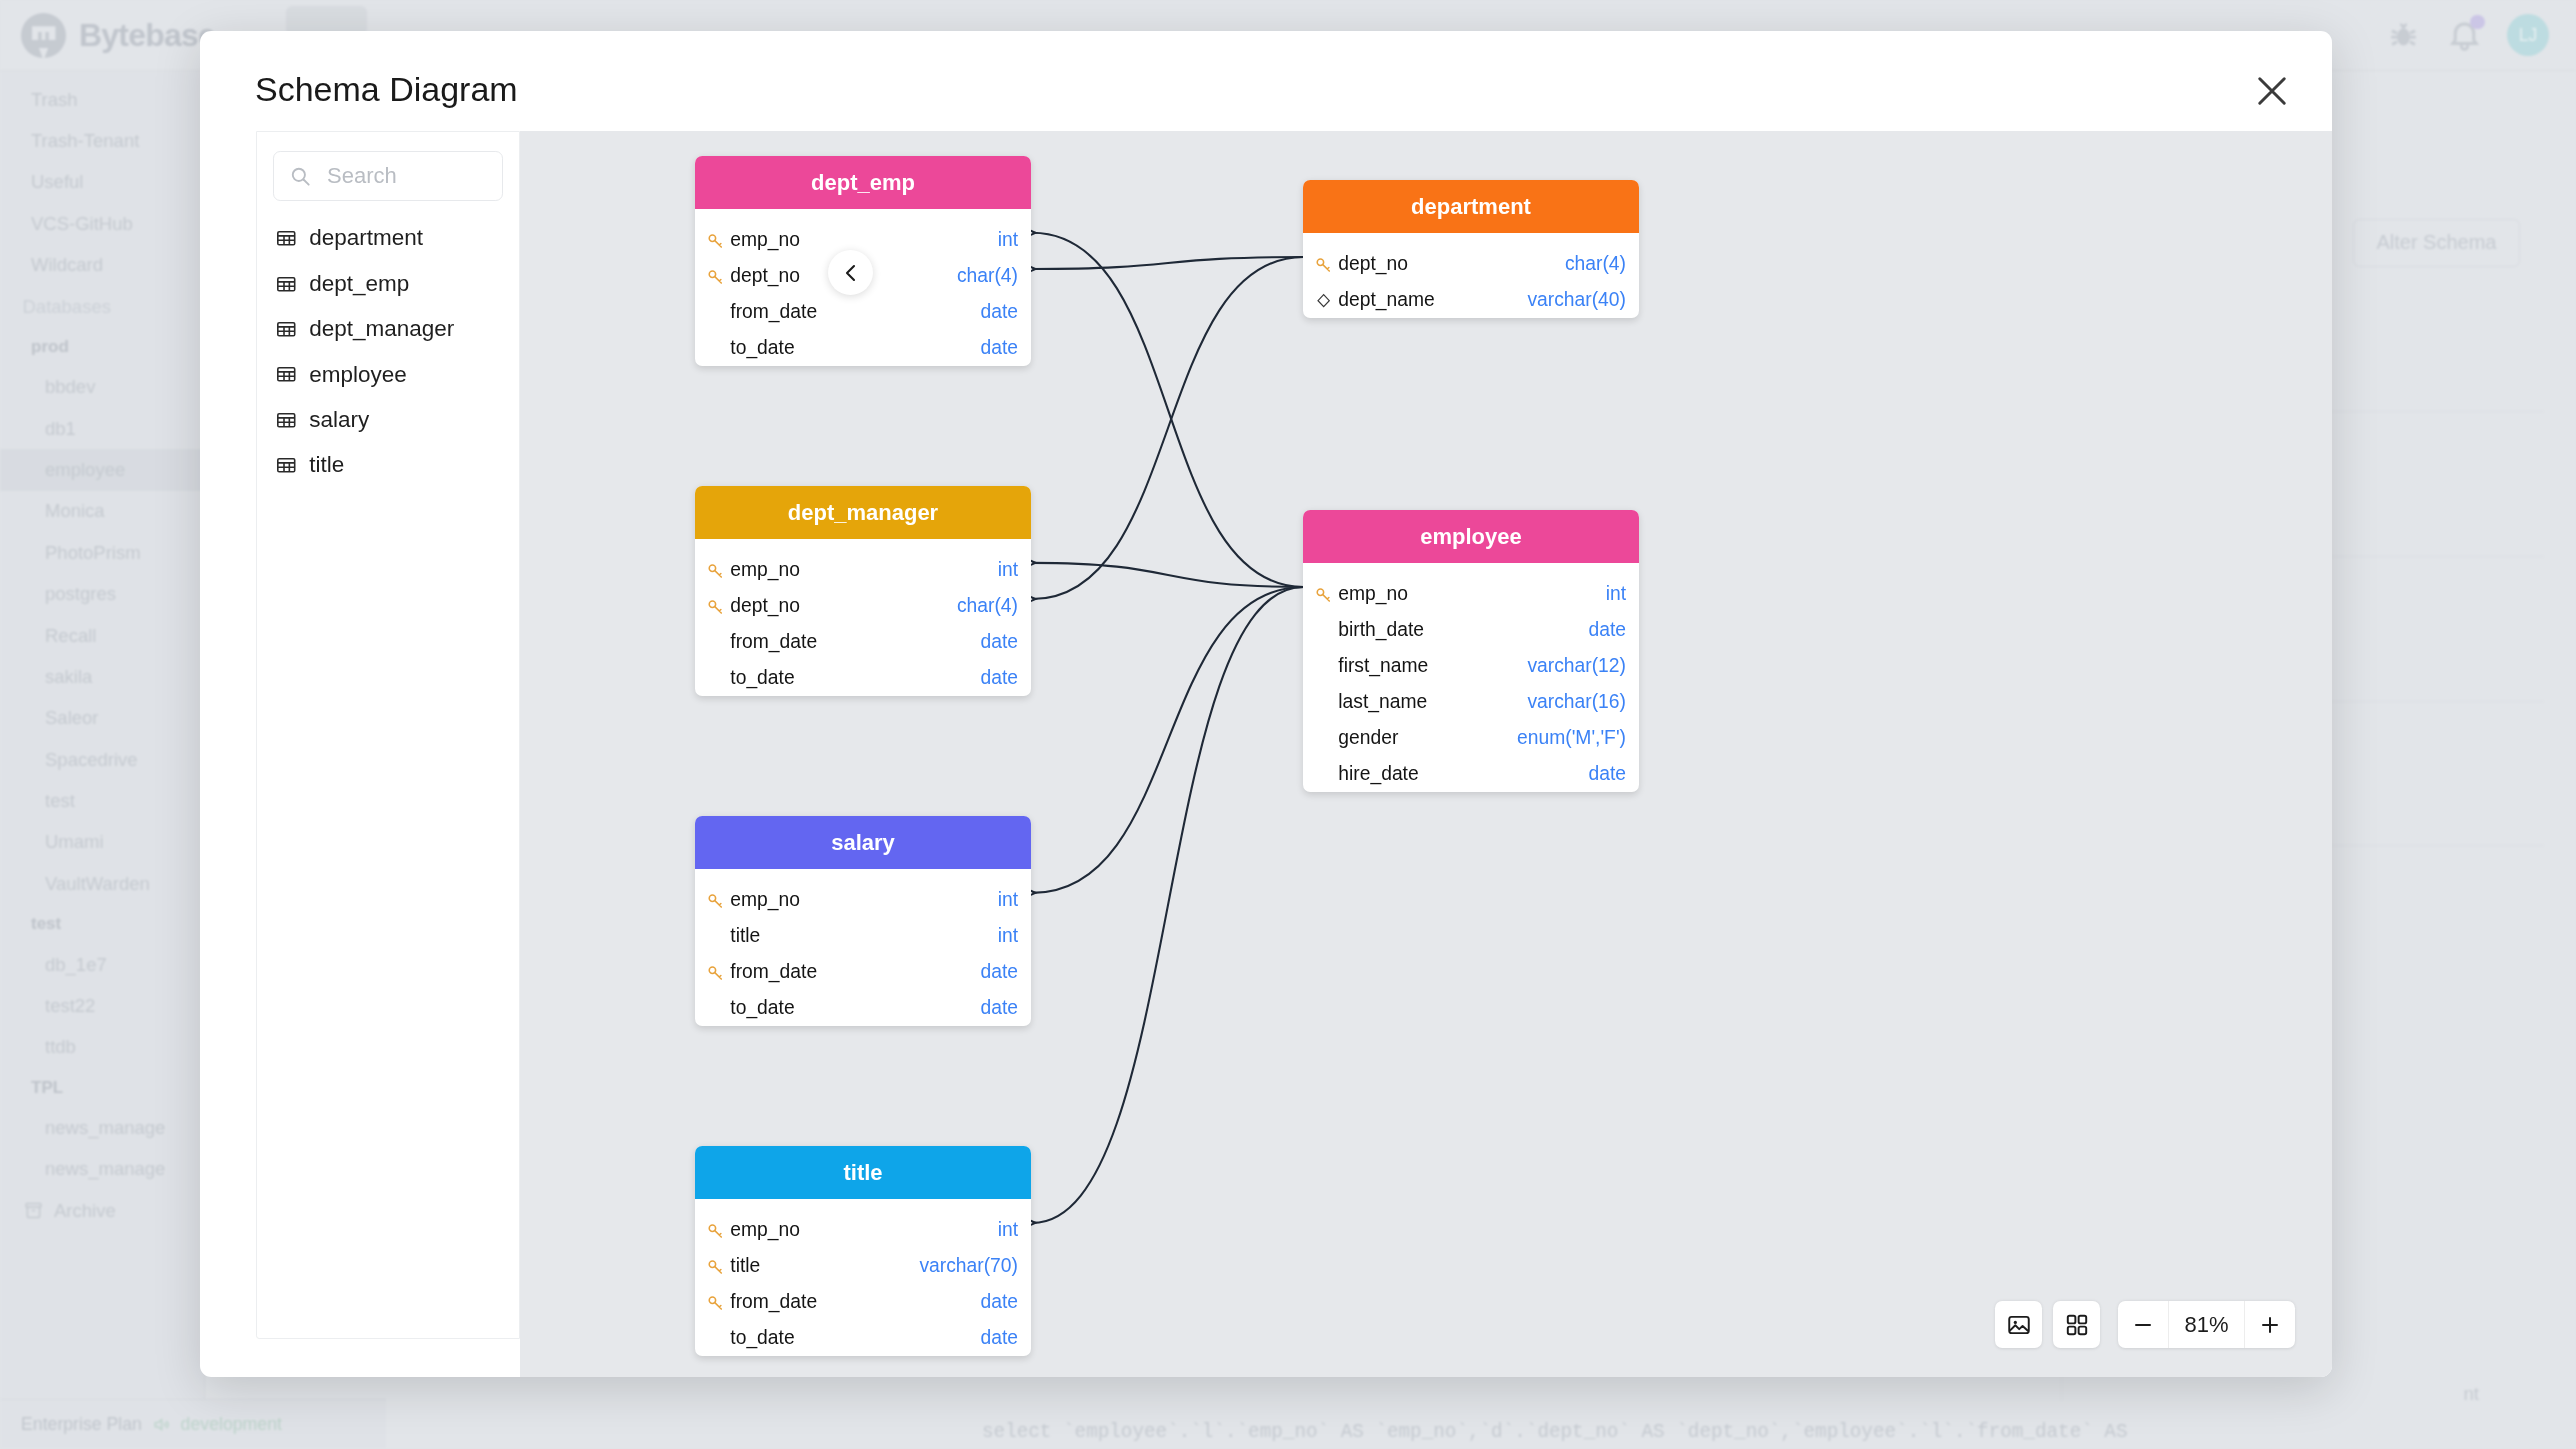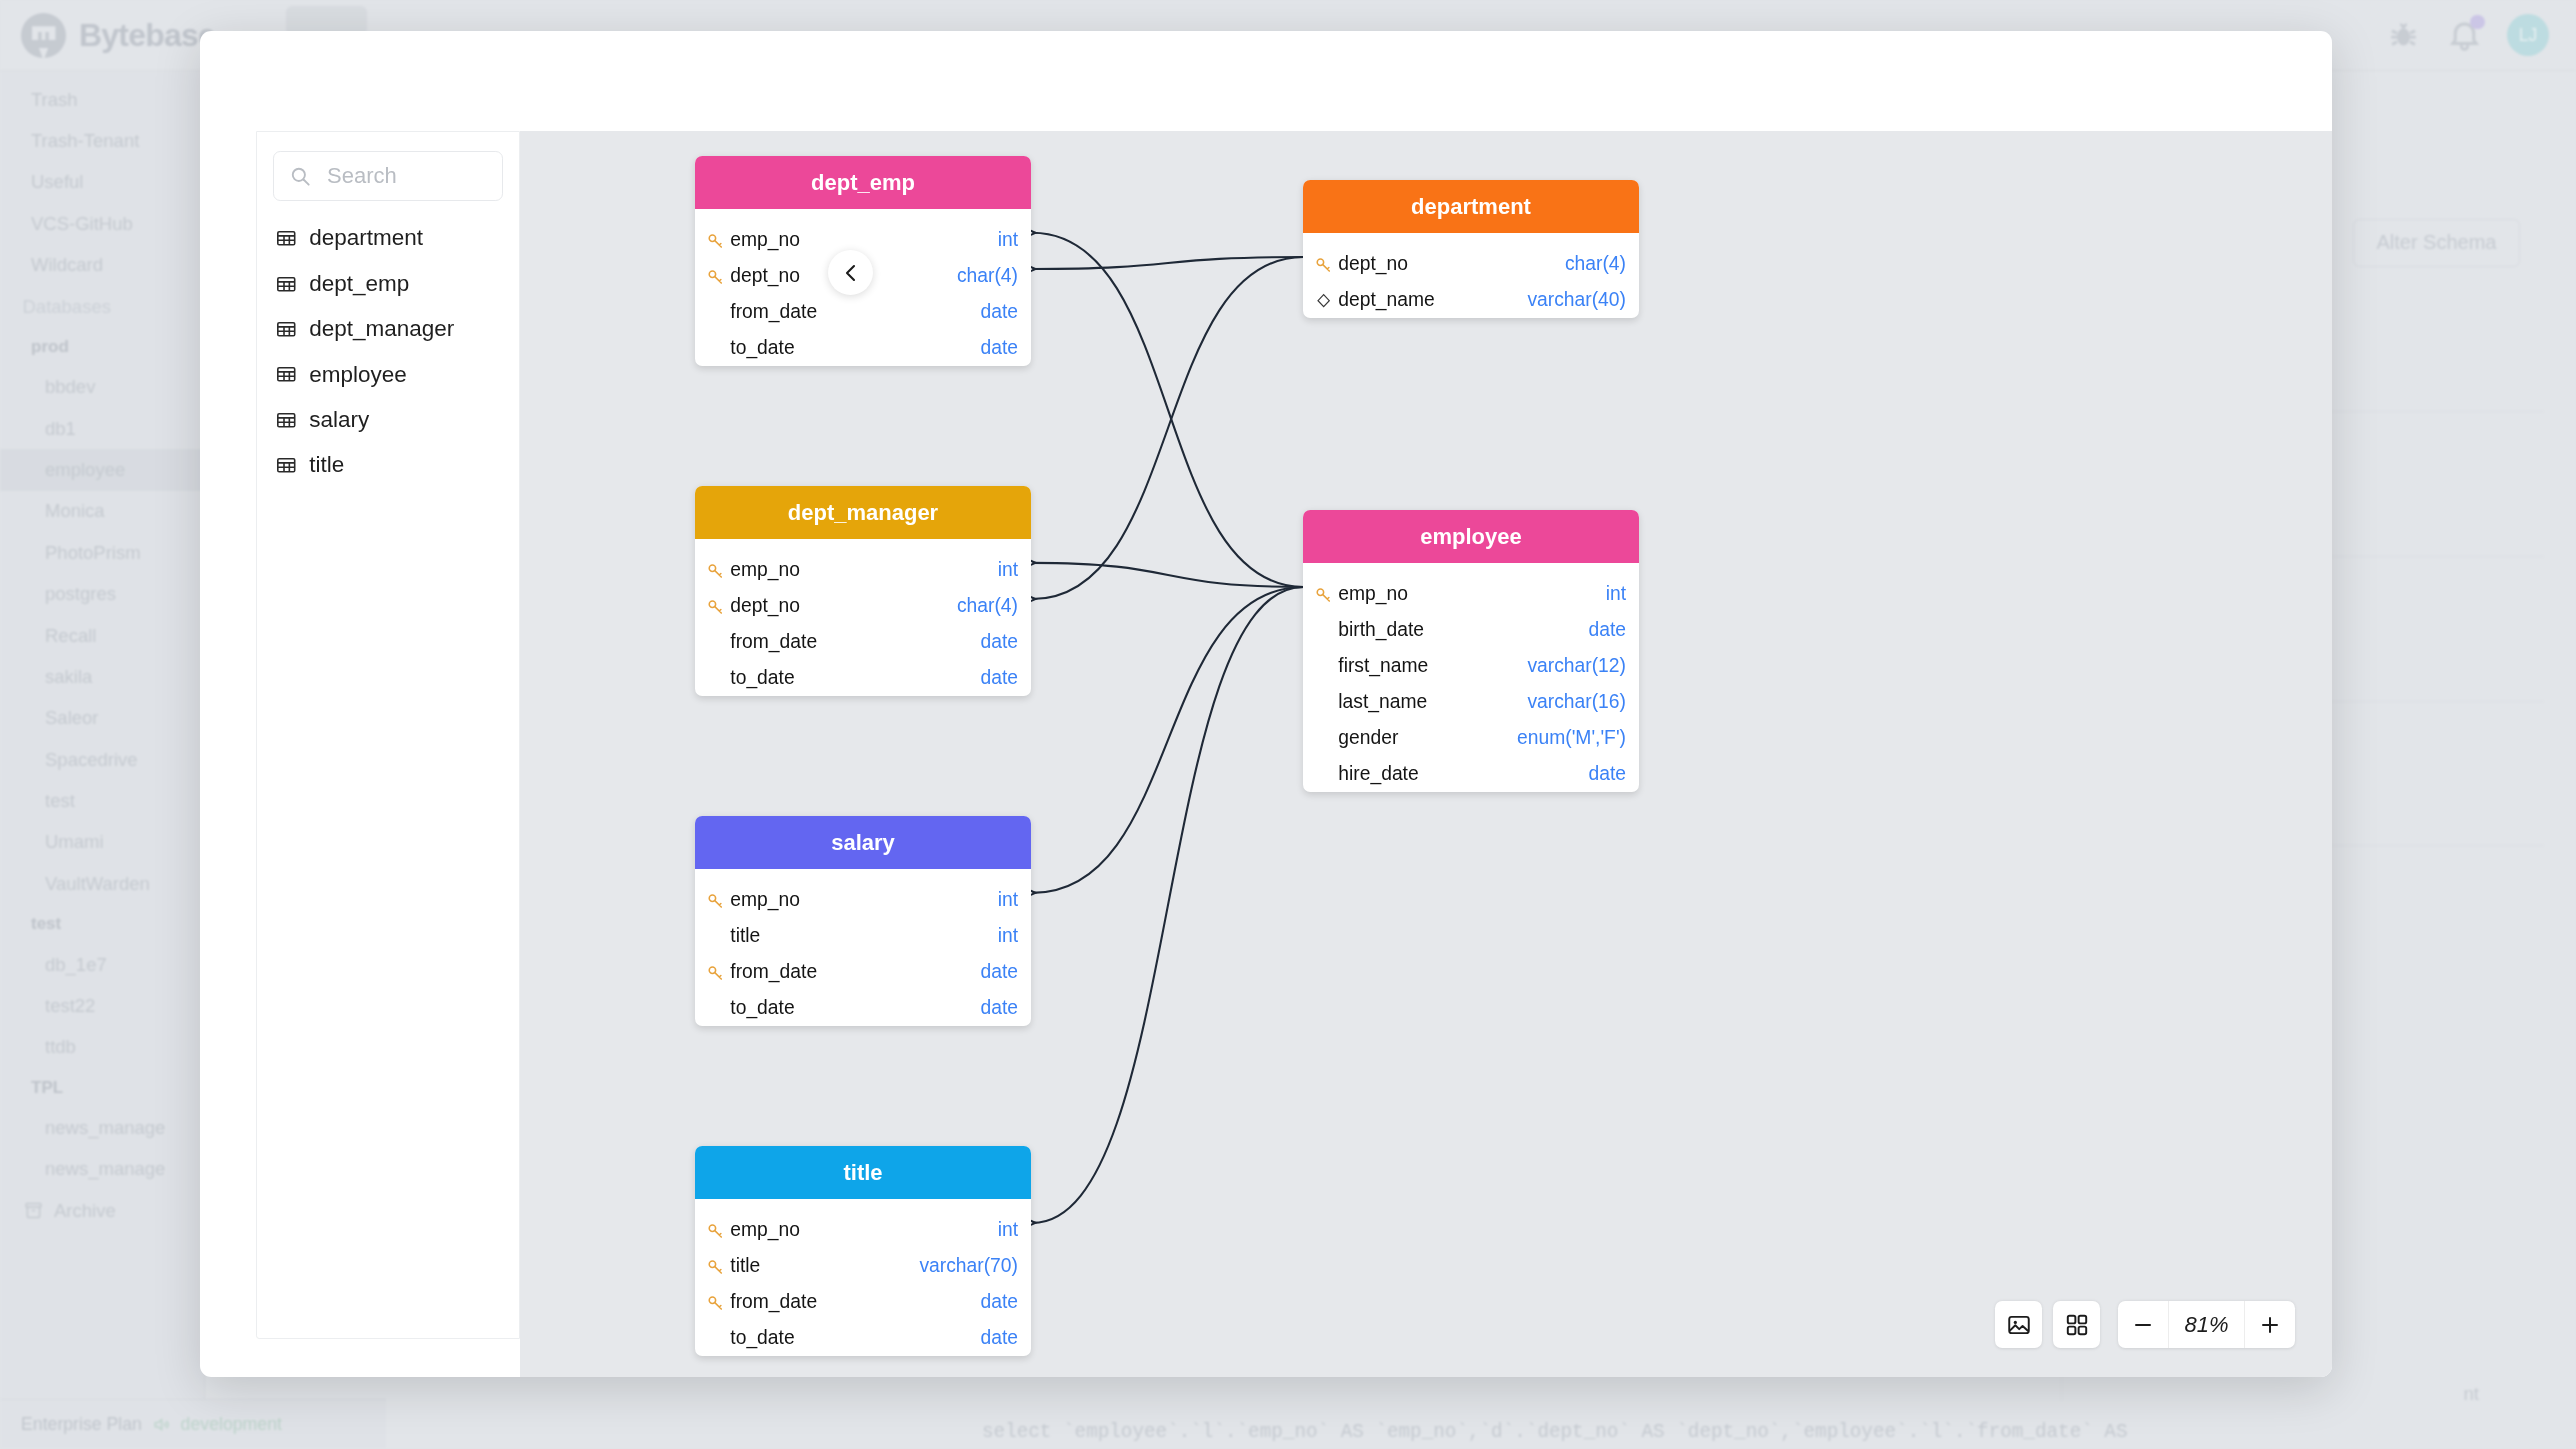--- a/index.html
+++ b/index.html
@@ -204,21 +204,21 @@
   .tb-btn {
     width: 47px; height: 47px; background: #fff; border-radius: 7.2px;
     display: flex; align-items: center; justify-content: center;
     box-shadow: 0 0.8px 3.2px rgba(0,0,0,0.10); cursor: pointer;
   }
   .tb-btn svg { width: 26px; height: 26px; color: #1c1c1c; }
   #zoom-group {
     display: flex; align-items: center; background: #fff; border-radius: 7.2px;
     box-shadow: 0 0.8px 3.2px rgba(0,0,0,0.10); height: 47px; margin-left: 6.4px;
   }
-  #zoom-group > div { display: flex; align-items: center; justify-content: center; height: 100%; cursor: pointer; font-style: italic; }
+  #zoom-group > div { display: flex; align-items: center; justify-content: center; height: 100%; cursor: pointer; }
   #zoom-out, #zoom-in { width: 50px; }
   #zoom-out svg, #zoom-in svg { width: 24px; height: 24px; color: #1c1c1c; }
   #zoom-level {
     padding: 0 8px; min-width: 77px; font-size: 22px; color: #1c1c1c;
     border-left: 0.8px solid #ededed; border-right: 0.8px solid #ededed;
     cursor: default;
   }
 </style>
 </head>
 <body>
@@ -303,20 +303,28 @@
     <svg viewBox="0 0 24 24" fill="none" stroke="currentColor" stroke-width="1.8">
       <path d="M4 9.5h3.5L12 6v12l-4.5-3.5H4z"></path>
       <path d="M15.5 9.5a4 4 0 010 5M18 7.5a7 7 0 010 9"></path>
     </svg>
     <span class="dev">development</span>
   </div>
 </div>
 
 <div id="modal">
 
+  <div id="modal-header">
+    <div id="modal-title">Schema Diagram</div>
+    <div id="modal-close">
+      <svg viewBox="0 0 24 24" fill="none" stroke="currentColor" stroke-width="1.7" stroke-linecap="round">
+        <path d="M5 5l14 14M19 5L5 19"></path>
+      </svg>
+    </div>
+  </div>
 
   <div id="table-panel">
     <div id="search-box">
       <svg viewBox="0 0 24 24" fill="none" stroke="currentColor" stroke-width="2" stroke-linecap="round">
         <circle cx="10.5" cy="10.5" r="6.5"></circle>
           <path d="M15.5 15.5L21 21"></path>
       </svg>
       <input id="search-input" type="text" placeholder="Search" style="">
     </div>
     <div id="table-list">

